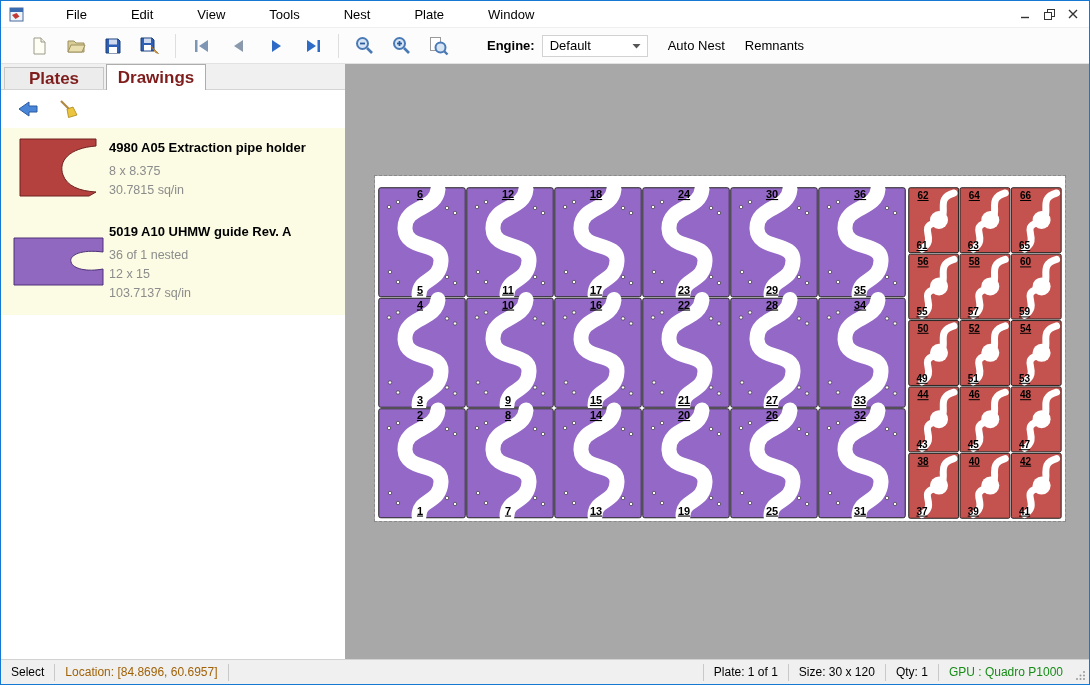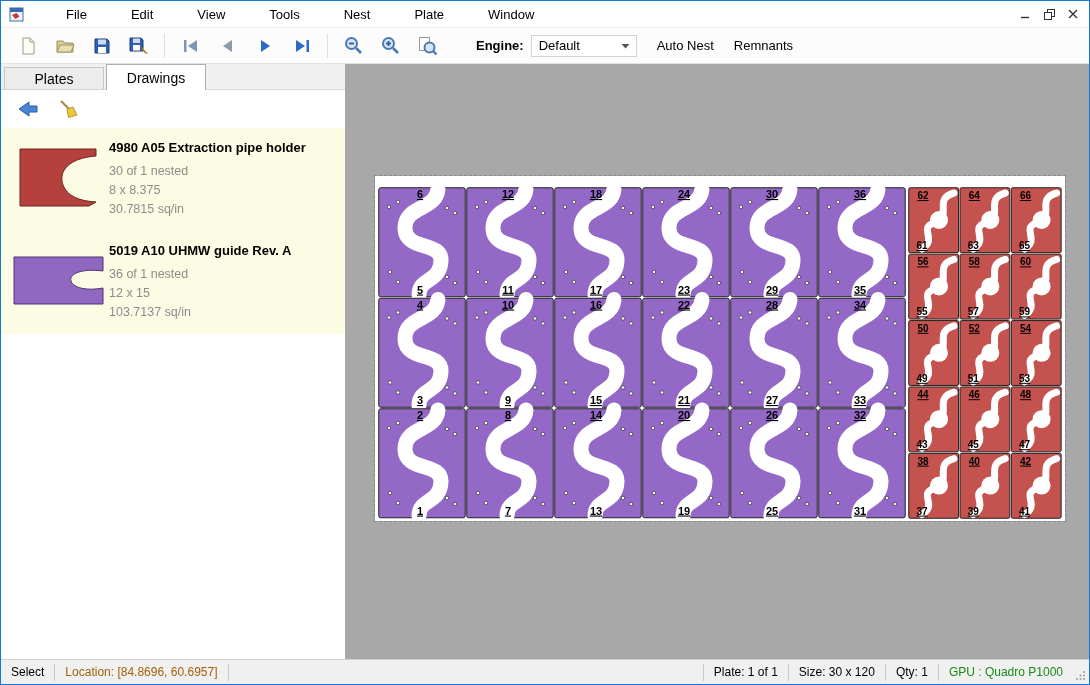--- a/index.html
+++ b/index.html
@@ -15,33 +15,33 @@
   .win-btn { width:46px; height:100%; display:flex; align-items:center; justify-content:center; }
 
   
   .menubar { flex:0 0 27px; background:#fff; display:flex; align-items:center; position:relative; border-bottom:1px solid #f0f0f0;gap:24px; }
   .menu-sys-icon { margin:0 8px; display:flex; }
   .menu-item { padding:5px 10px; font-size:13px; color:#000; }
   .mdi-controls { position:absolute; right:4px; top:0; height:100%; display:flex; align-items:center; }
   .mdi-btn { width:24px; height:22px; display:flex; align-items:center; justify-content:center; }
 
   
-  .toolbar { flex:0 0 36px; background:#fcfcfc; display:flex; align-items:center; border-bottom:1px solid #e2e2e2; padding-left:8px; }
+  .toolbar { flex:0 0 36px; background:#fcfcfc; display:flex; align-items:center; border-bottom:1px solid #e2e2e2; padding-left:19px; }
   .tbtn { width:37px; height:30px; display:flex; align-items:center; justify-content:center; }
   .tsep { width:1px; height:24px; background:#dedede; margin:0 7px; }
   .engine-label { font-weight:bold; font-size:13px; margin:0 7px 0 30px; }
   .combo { width:106px; height:22px; border:1px solid #d2d2d2; background:#fff; display:flex; align-items:center; padding-left:7px; font-size:13px; }
   .combo-arrow { margin-left:auto; padding-right:6px; display:flex; }
   .tool-label { font-size:13px; margin-left:20px; }
 
   
   .main { flex:1; display:flex; min-height:0; }
   .sidebar { flex:0 0 345px; background:#fff; border-right:1px solid #a9a9a9; display:flex; flex-direction:column; }
   .tabs { flex:0 0 26px; display:flex; background:#f0f0f0; border-bottom:1px solid #d4d4d4; align-items:flex-end; padding-left:1px; }
-  .tab { width:100px; height:22px; display:flex; align-items:center; justify-content:center; font-size:14px; border:1px solid #c6c6c6; border-bottom:none; background:#ececec; margin-left:2px; color:#000000; }
+  .tab { width:100px; height:22px; display:flex; align-items:center; justify-content:center; font-size:17px; border:1px solid #c6c6c6; border-bottom:none; background:#ececec; margin-left:2px; color:#7f1d1d;font-weight:bold; }
   .tab.active { background:#fff; height:26px; margin-bottom:-1px; border-color:#adadad; z-index:2; }
   .side-tools { flex:0 0 38px; display:flex; align-items:center; gap:10px; padding-left:12px; background:#fff; }
   .side-tool-btn { width:30px; height:27px; display:flex; align-items:center; justify-content:center; border:1px solid transparent; }
   .parts-list { flex:1; background:#fff; overflow:hidden; }
   .part-item { display:flex; background:#fcfbe4; padding:8px 4px 12px 8px; }
   .part-thumb { flex:0 0 100px; display:flex; align-items:center; justify-content:center; }
   .part-info { padding-top:4px; }
   .part-name { font-size:13px; font-weight:bold; color:#000; margin-bottom:7px; }
   .part-line { font-size:12.5px; color:#8c8c8c; line-height:19px; }
 
@@ -211,21 +211,20 @@
       <div class="parts-list">
 
         <div class="part-item">
           <div class="part-thumb">
             <svg width="84" height="64" viewBox="0 0 84 64">
               <path d="M3 3 H79 V10 C52 12 41 25 46 39 C50 50 62 55 79 56 L72 60 H3 Z" fill="#b5413f" stroke="#6e2220" stroke-width="1"></path>
             </svg>
           </div>
           <div class="part-info">
             <div class="part-name">4980 A05 Extraction pipe holder</div>
-            <div class="part-line">30 of 1 nested</div>
             <div class="part-line">8 x 8.375</div>
             <div class="part-line">30.7815 sq/in</div>
           </div>
         </div>
 
         <div class="part-item">
           <div class="part-thumb">
             <svg width="96" height="58" viewBox="0 0 96 58">
               <path d="M3 5 H92 V19 C68 16 58 23 60 29 C62 36 76 39 92 36 V52 H3 Z" fill="#9068c0" stroke="#4e3378" stroke-width="1"></path>
             </svg>

